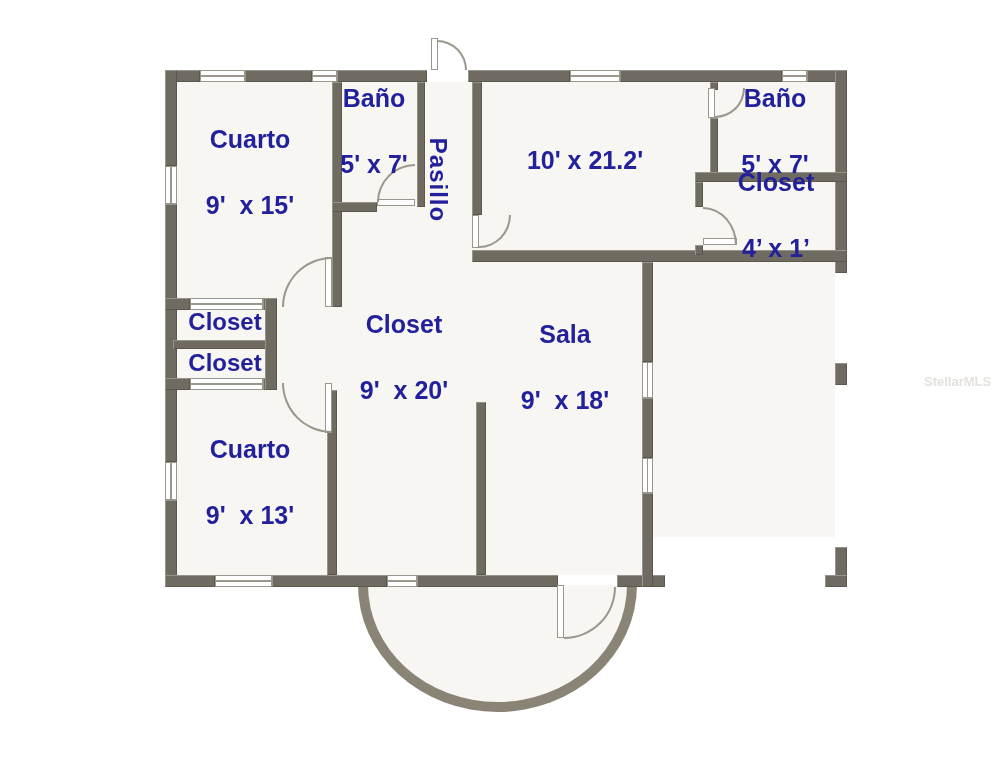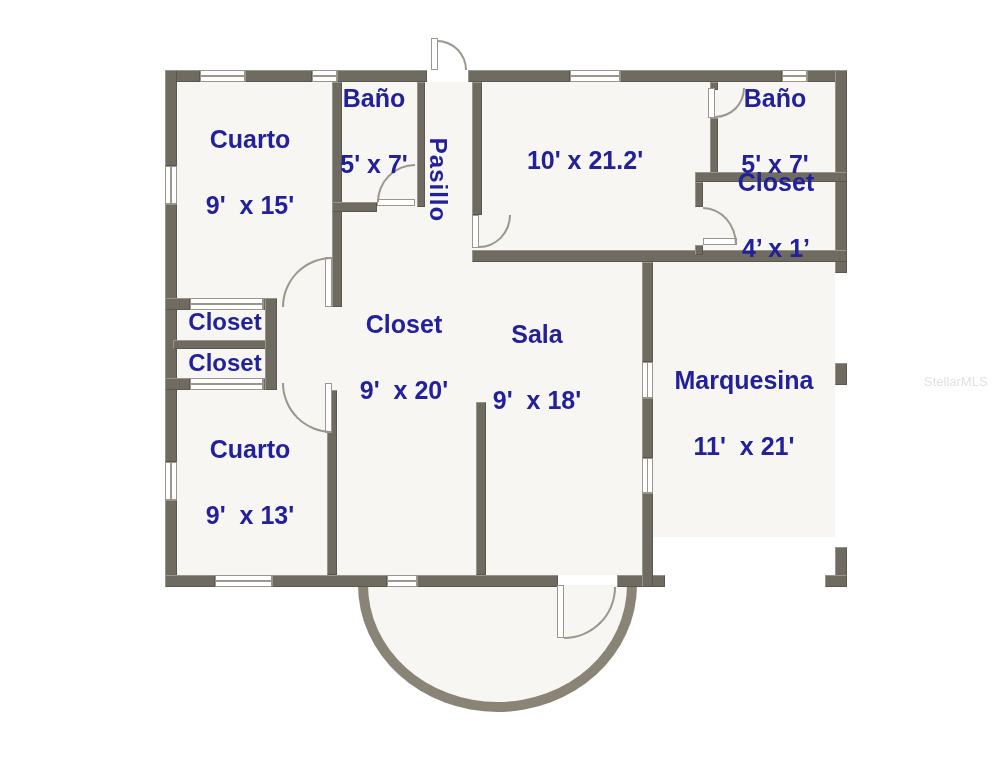--- a/index.html
+++ b/index.html
@@ -38,21 +38,21 @@
   .room-label{
     position:absolute;transform:translate(-50%,-50%);text-align:center;
     color:var(--label);font-weight:bold;white-space:pre;
   }
   .room-label .rname,.room-label .rdims{font-size:25px;line-height:30px;}
   .room-label.small .rname{font-size:24px;line-height:26px;}
   .room-label.rotated{transform:translate(-50%,-50%) rotate(90deg);}
   .room-label.rotated .rname{font-size:24px;letter-spacing:1px;}
   .watermark{
     position:absolute;left:924px;top:374px;color:var(--wm);
-    font-size:13px;font-weight:normal;
+    font-size:13px;font-weight:bold;
   }
 </style>
 </head>
 <body>
 
 <div class="plan">
 
   <div class="floor" style="left:177px;top:82px;width:658px;height:180px;"></div>
   <div class="floor" style="left:177px;top:262px;width:476px;height:313px;"></div>
   <div class="floor" style="left:653px;top:262px;width:182px;height:275px;"></div>
@@ -160,27 +160,23 @@
   <div class="room-label small" style="left:225px;top:322px;">
     <div class="rname">Closet</div>
   </div>
   <div class="room-label small" style="left:225px;top:363px;">
     <div class="rname">Closet</div>
   </div>
   <div class="room-label" style="left:404px;top:357px;">
     <div class="rname">Closet</div>
     <div class="rdims">9'  x 20'</div>
   </div>
-  <div class="room-label" style="left:537px;top:367px;">
+  <div class="room-label" style="left:565px;top:367px;">
     <div class="rname">Sala</div>
     <div class="rdims">9'  x 18'</div>
-  </div>
-  <div class="room-label" style="left:744px;top:413px;">
-    <div class="rname">Marquesina</div>
-    <div class="rdims">11'  x 21'</div>
   </div>
   <div class="room-label" style="left:250px;top:482px;">
     <div class="rname">Cuarto</div>
     <div class="rdims">9'  x 13'</div>
   </div>
 
   <div class="watermark">StellarMLS</div>
 
 </div>
 

